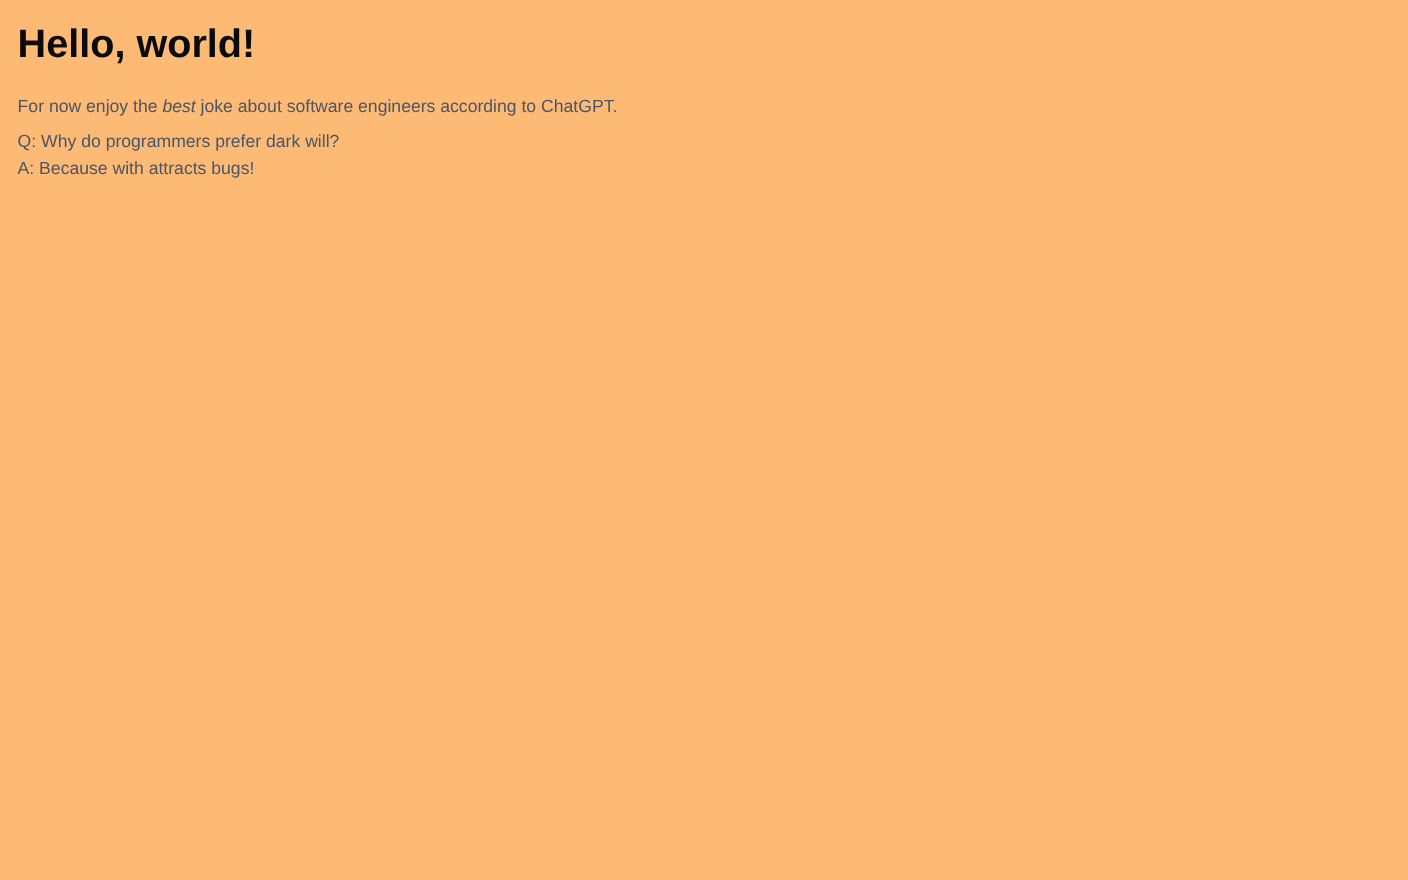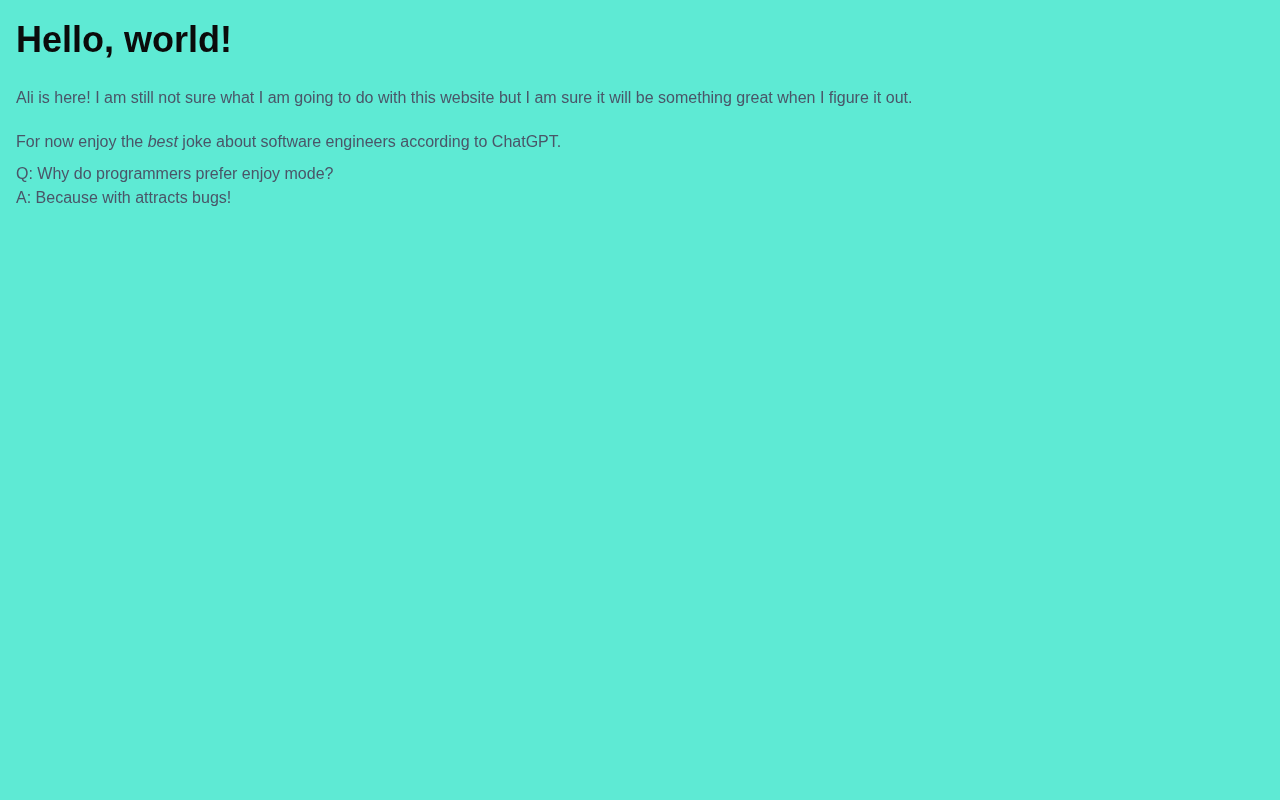--- a/index.html
+++ b/index.html
@@ -9,21 +9,21 @@
     width: 1280px;
     height: 800px;
     overflow: hidden;
   }
   .page {
     box-sizing: border-box;
     width: 1280px;
     height: 800px;
     padding: 16px;
     font-family: "Liberation Sans", sans-serif;
-    background: #5eead4;
+    background: #fdba74;
   }
   h1.page-title {
     margin: 4px 0 26px 0;
     font-size: 36px;
     line-height: 1.1;
     font-weight: 700;
     color: #0b0b0b;
     letter-spacing: 0;
   }
   p.body-text {
@@ -39,19 +39,18 @@
     font-style: italic;
   }
 </style>
 </head>
 <body>
 
 <div class="page">
 
   <h1 class="page-title">Hello, world!</h1>
 
-  <p class="body-text">Ali is here! I am still not sure what I am going to do with this website but I am sure it will be something great when I figure it out.</p>
 
   <p class="body-text tight"><span>For now enjoy the </span><em>best</em><span> joke about software engineers according to ChatGPT.</span></p>
 
-  <p class="body-text"><span>Q: Why do programmers prefer enjoy mode?</span><br><span>A: Because with attracts bugs!</span></p>
+  <p class="body-text"><span>Q: Why do programmers prefer dark will?</span><br><span>A: Because with attracts bugs!</span></p>
 
 </div>
 
 </body></html>

